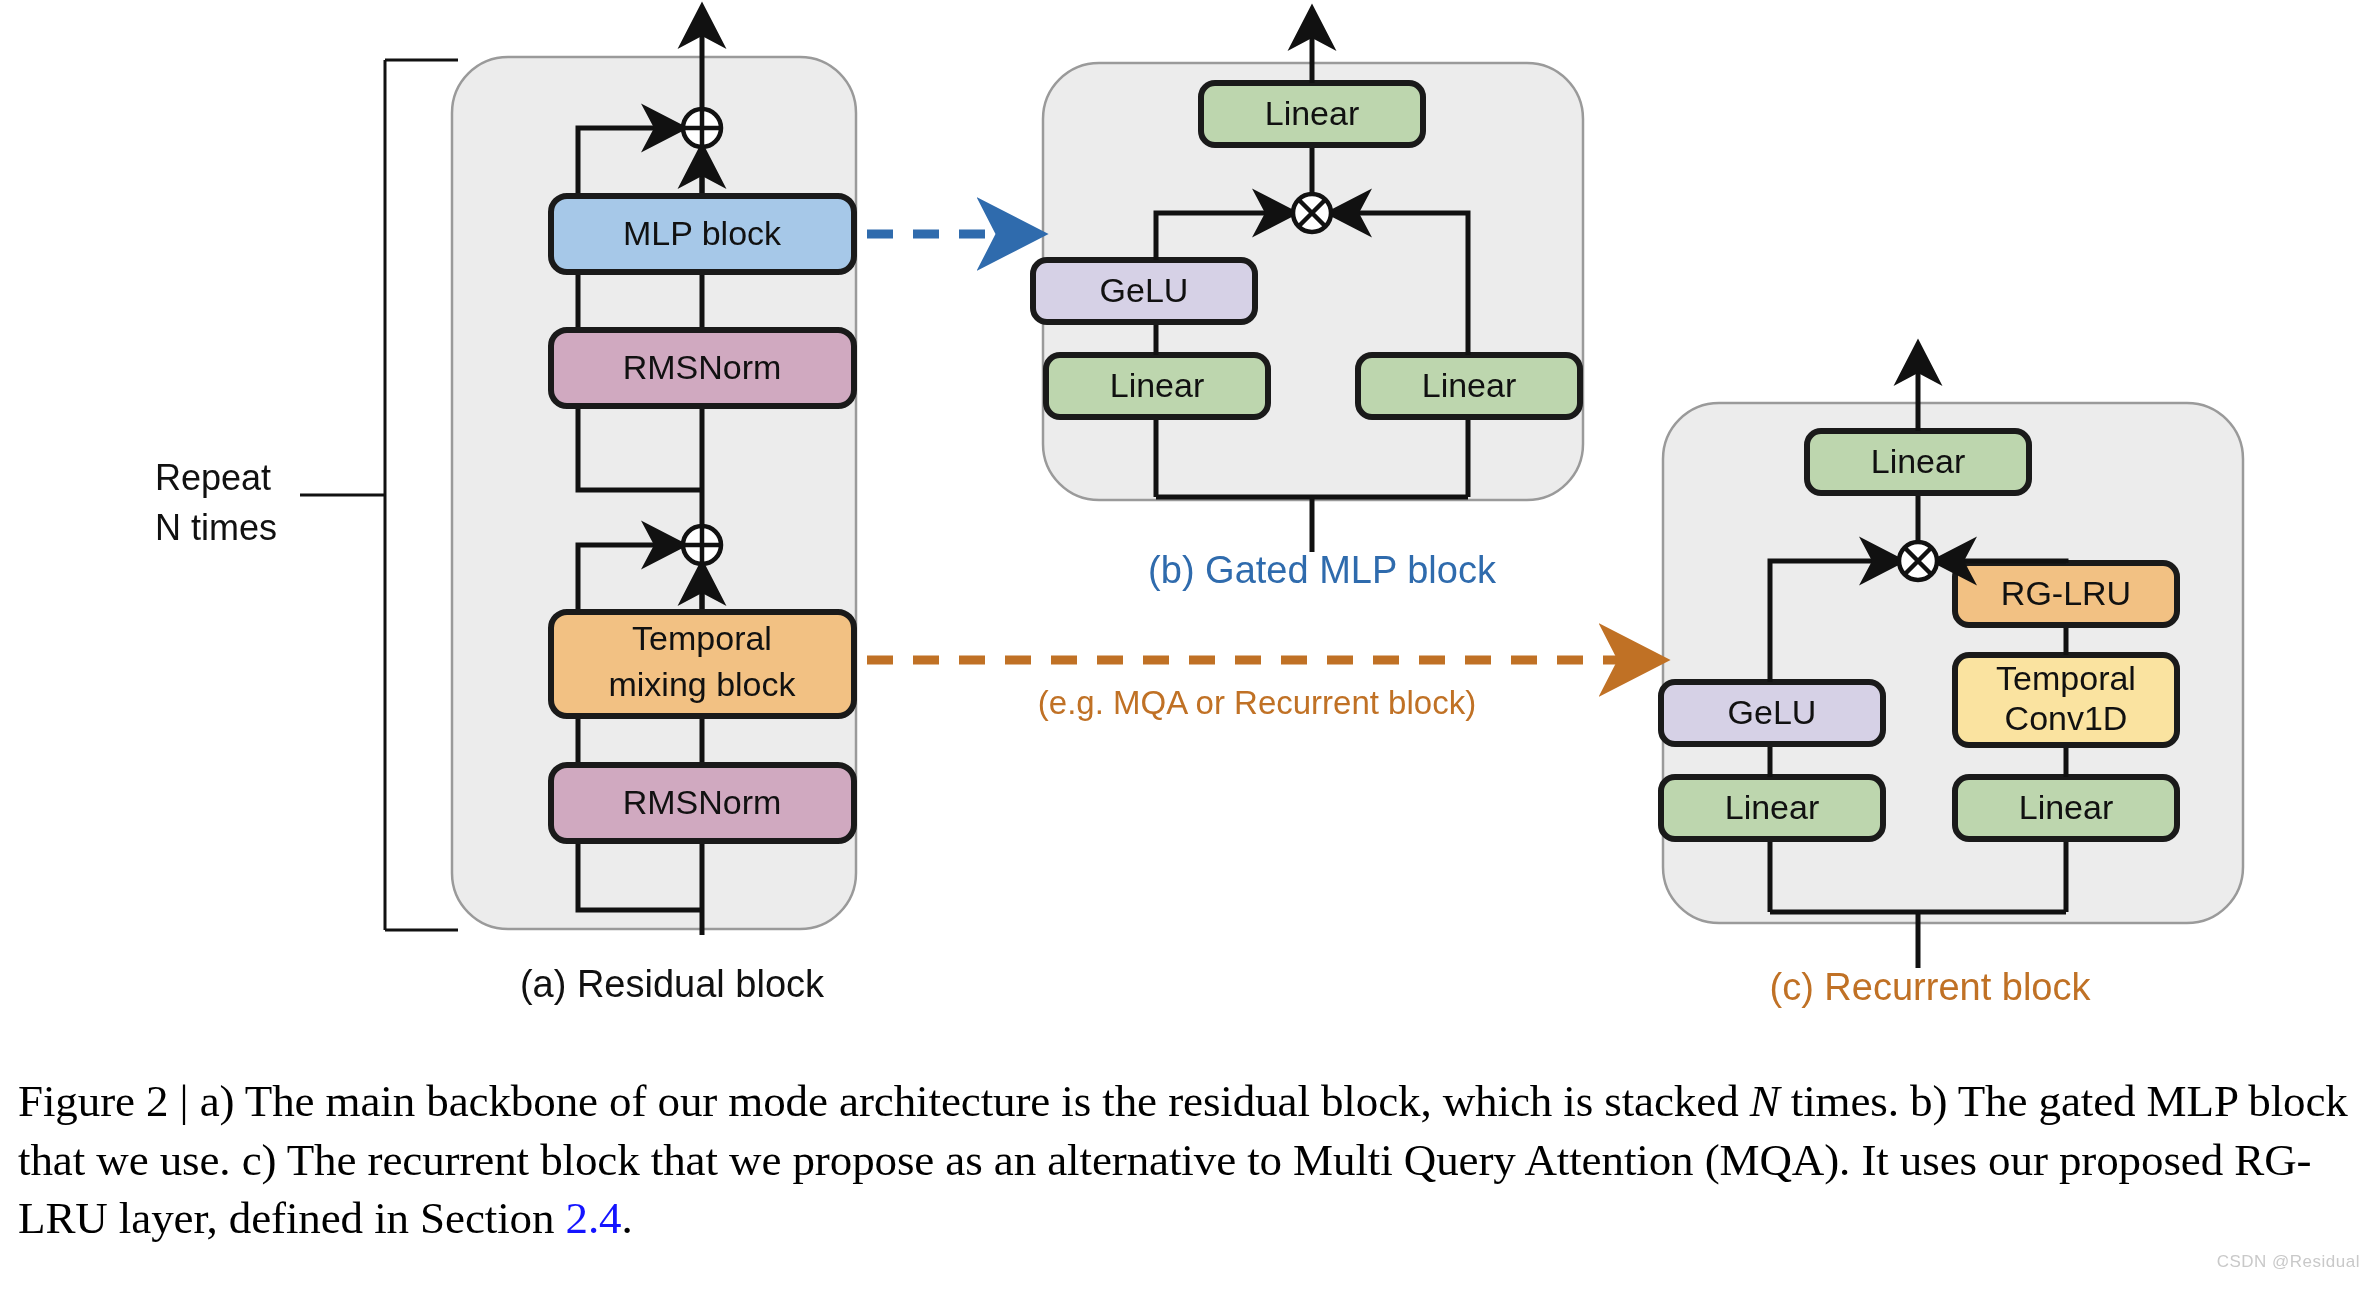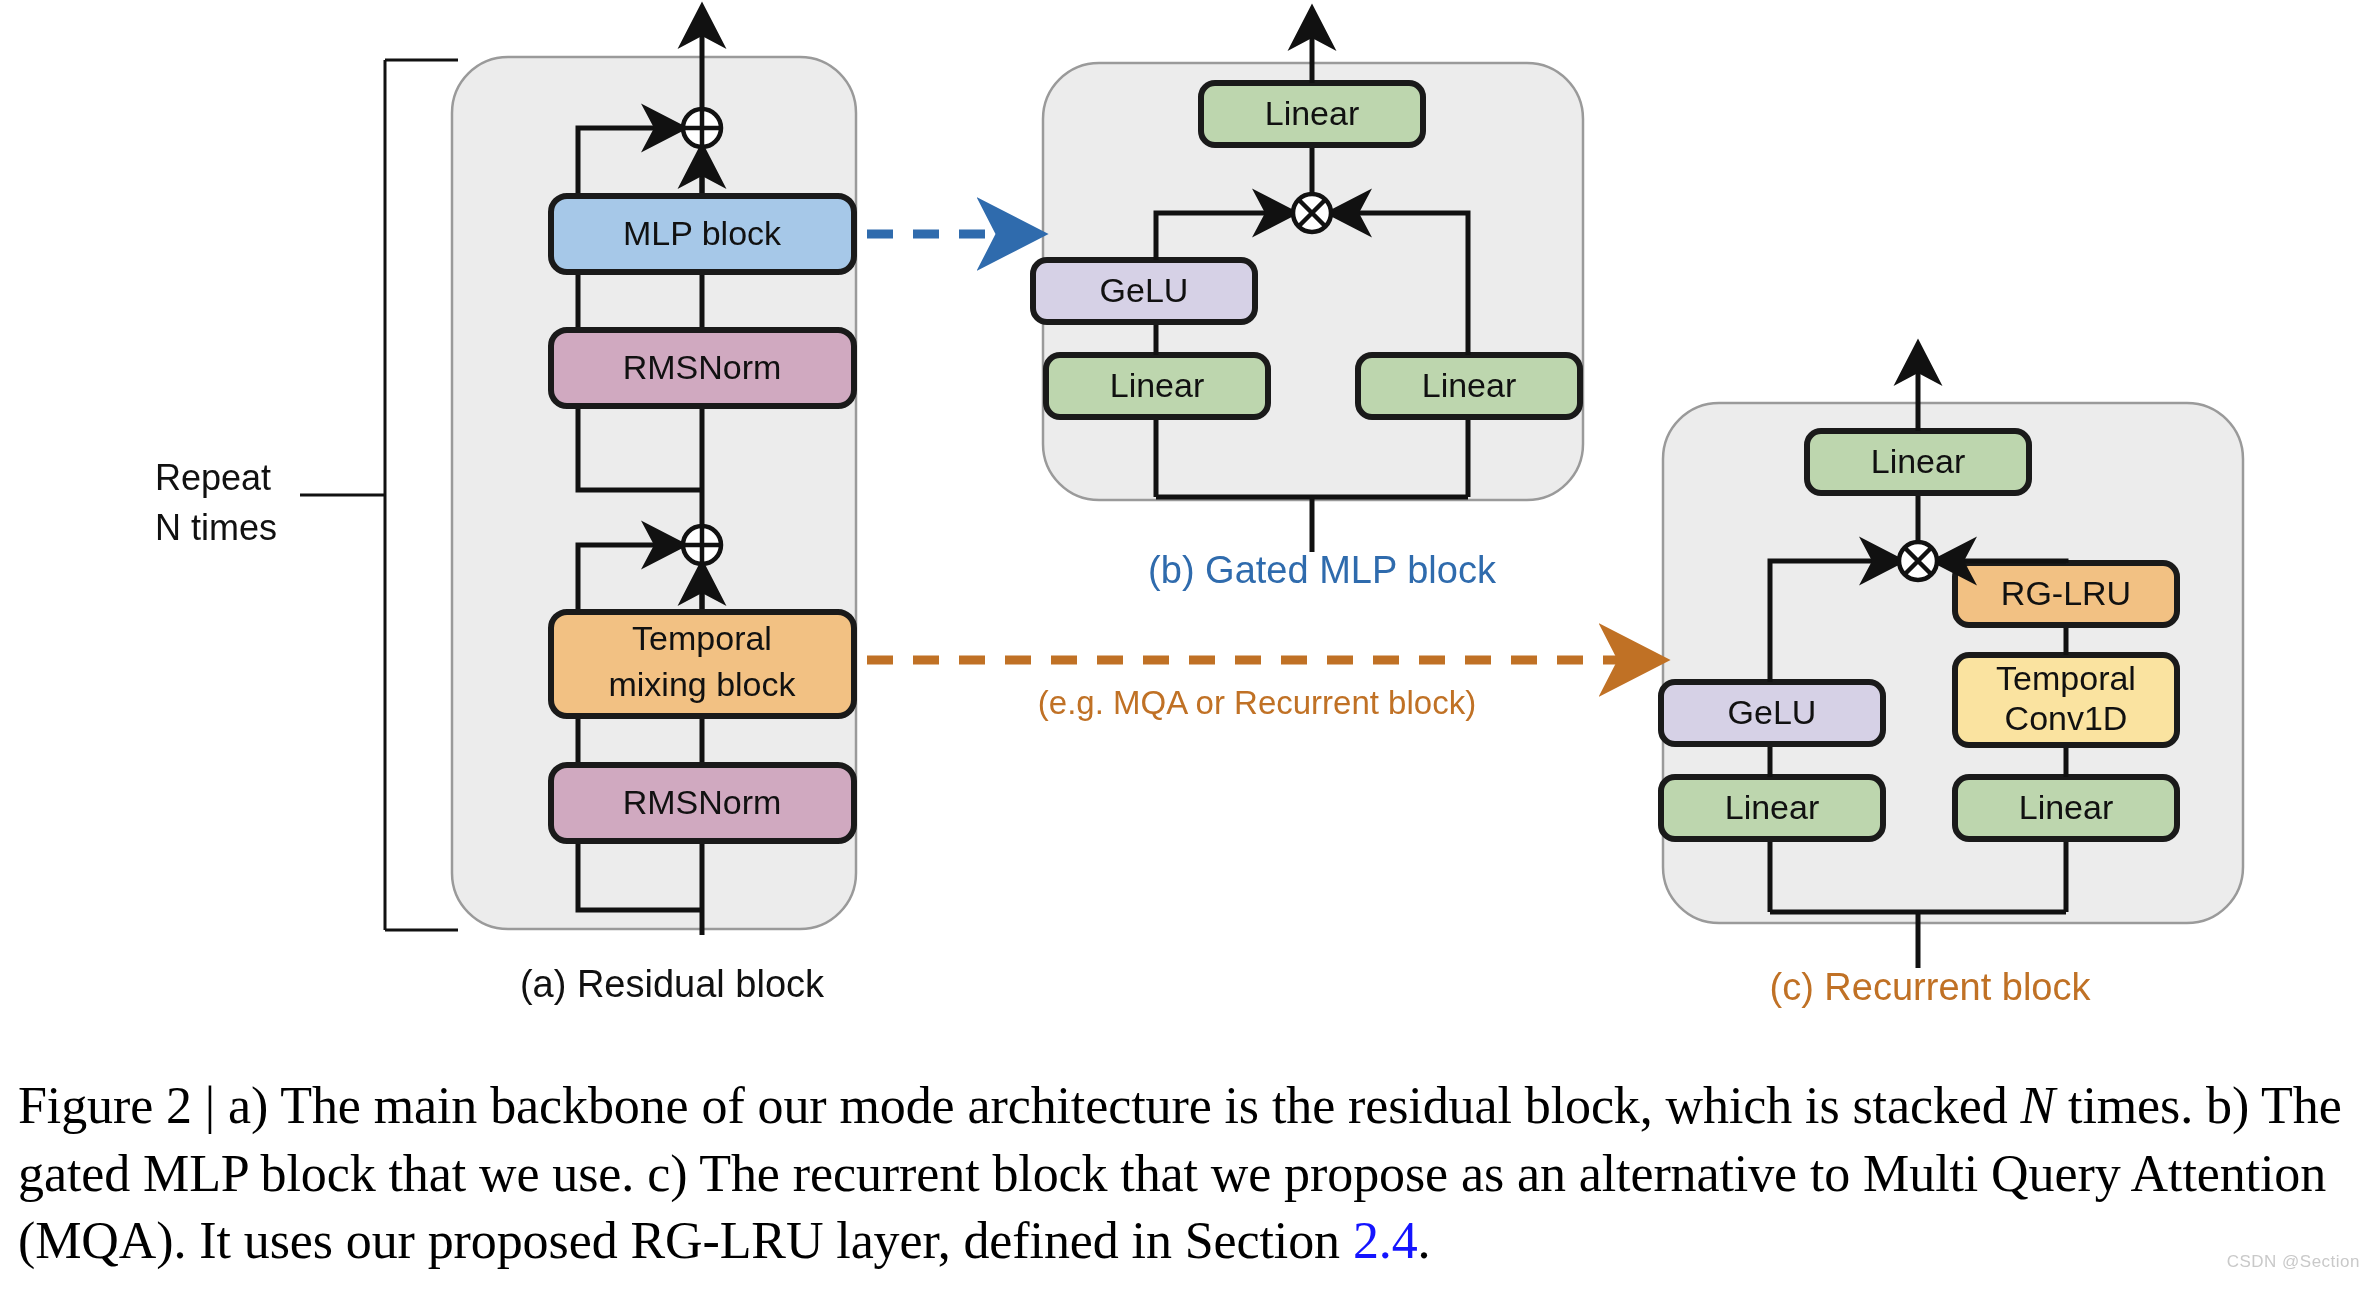--- a/index.html
+++ b/index.html
@@ -57,21 +57,21 @@
     fill: #c07125;
     text-anchor: middle;
     dominant-baseline: middle;
   }
   .caption {
     position: absolute;
     left: 18px;
     top: 1072px;
     width: 2344px;
     font-family: "Liberation Serif", serif;
-    font-size: 52px;
+    font-size: 45px;
     line-height: 1.30;
     color: #000000;
     letter-spacing: -0.1px;
   }
   .caption .it { font-style: italic; }
   .caption .lnk { color: #1414ff; }
   .watermark {
     position: absolute;
     right: 12px;
     top: 1252px;
@@ -250,15 +250,15 @@
     </g>
 
     <g>
       <path d="M867,660 L1640,660" fill="none" stroke="#c07125" stroke-width="9" stroke-dasharray="26,20" marker-end="url(#arrowOrange)"></path>
       <text class="annot-text" x="1257" y="705">(e.g. MQA or Recurrent block)</text>
     </g>
   </svg>
 
   <div class="caption"><span>Figure 2 | a) The main backbone of our mode architecture is the residual block, which is stacked </span><span class="it">N</span><span> times. b) The gated MLP block that we use. c) The recurrent block that we propose as an alternative to Multi Query Attention (MQA). It uses our proposed RG-LRU layer, defined in Section </span><span class="lnk">2.4</span><span>.</span></div>
 
-  <div class="watermark">CSDN @Section</div>
+  <div class="watermark">CSDN @Residual</div>
 
 </div>
 
 </body></html>

